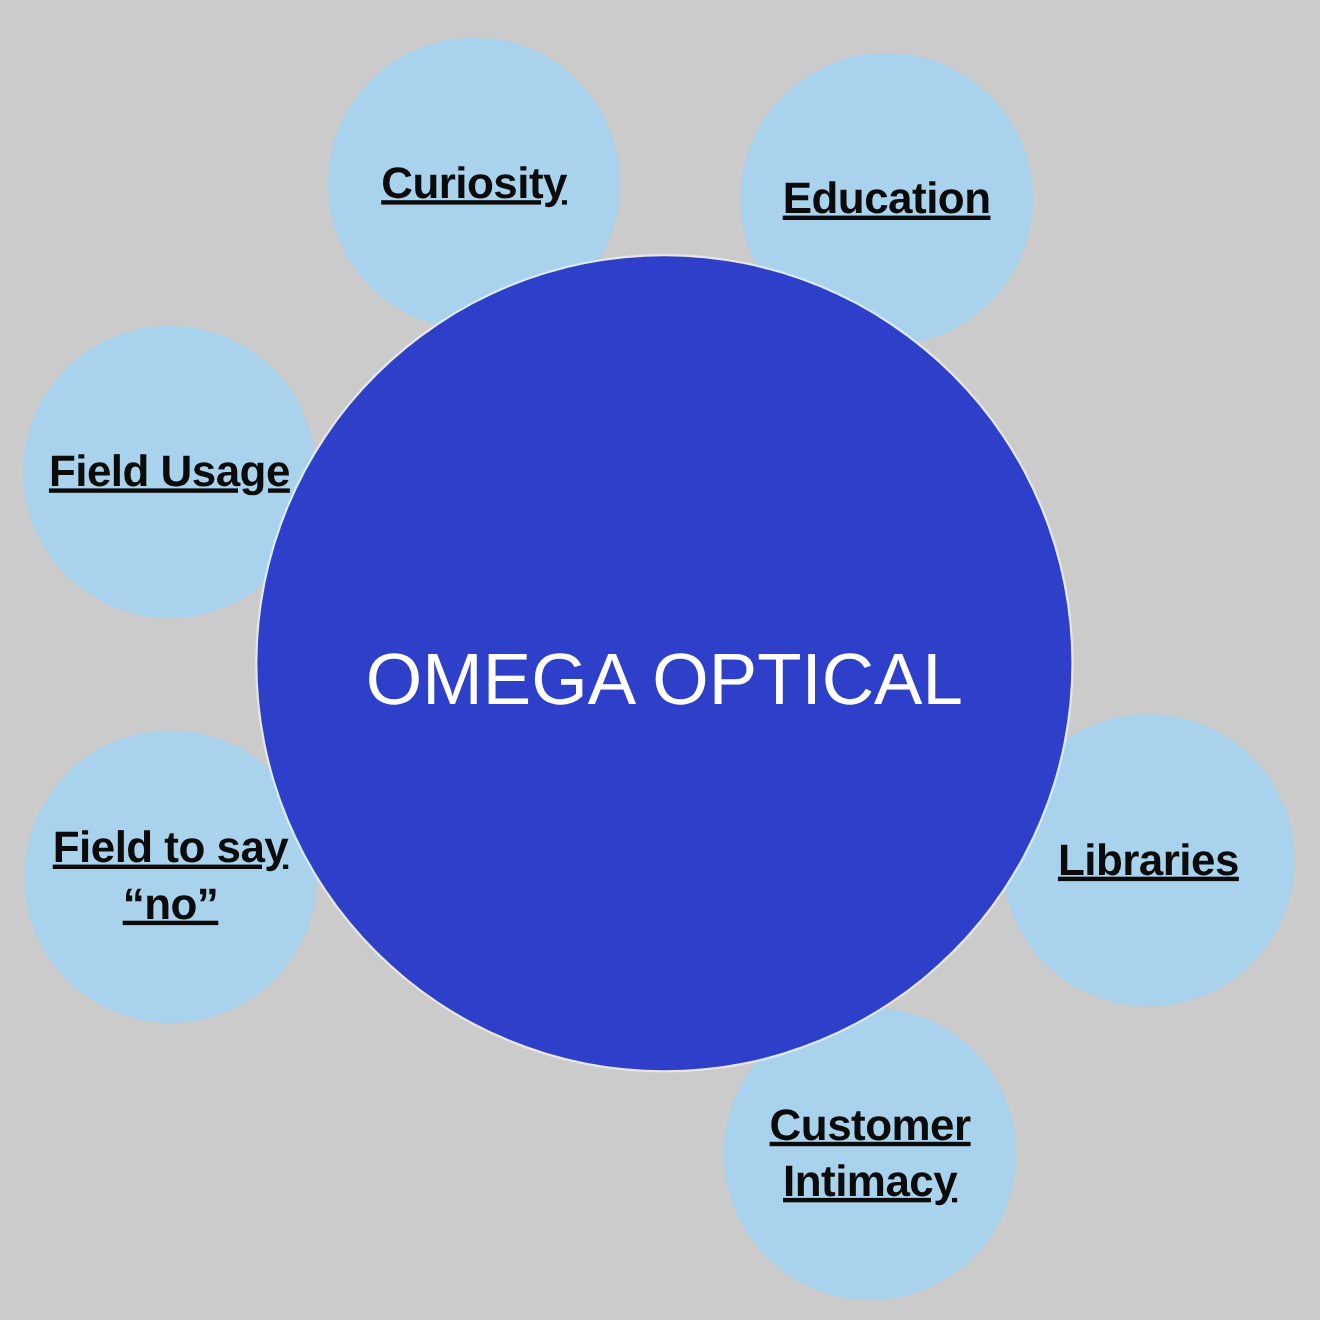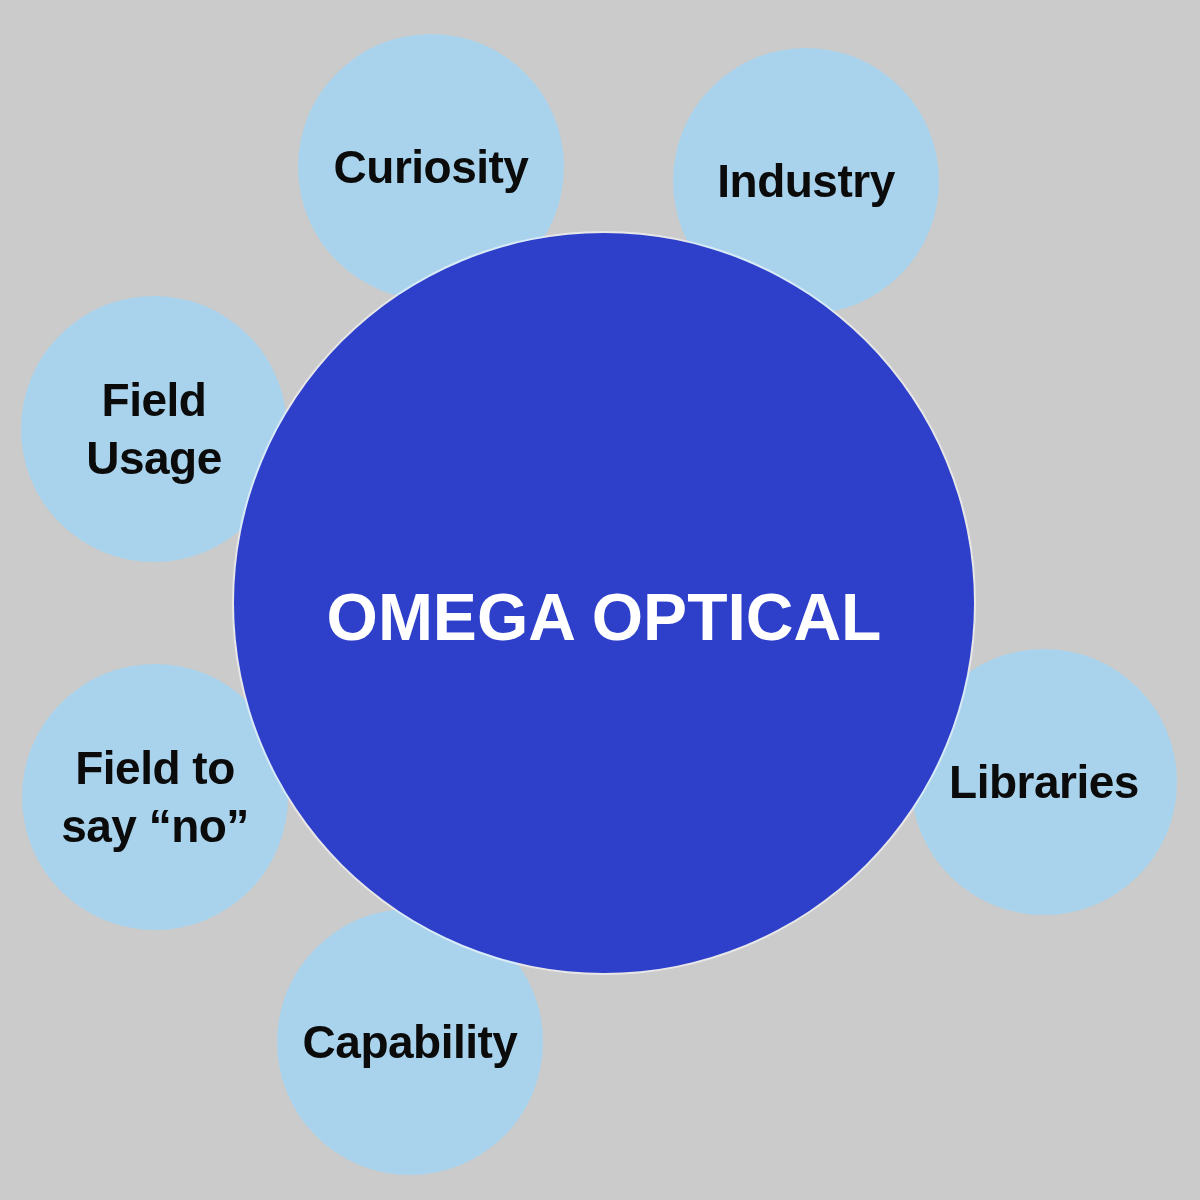--- a/index.html
+++ b/index.html
@@ -25,25 +25,26 @@
     border-radius: 50%;
     background: var(--satellite_fill, #a9d3ec);
     display: flex;
     align-items: center;
     justify-content: center;
     text-align: center;
     z-index: 1;
   }
   .satellite .sat-label {
     color: var(--satellite_text, #0b0b0b);
-    font-size: 46px;
+    font-size: 40px;
     font-weight: 700;
     letter-spacing: -0.5px;
     line-height: 1.27;
     max-width: 235px;
+    text-decoration: underline;
   }
   .sat-curiosity        { left: 298px; top: 34px;  }
   .sat-education        { left: 673px; top: 48px;  }
   .sat-field-usage      { left: 21px;  top: 296px; }
   .sat-industry         { left: 915px; top: 293px; }
   .sat-when-to-say-no   { left: 22px;  top: 664px; }
   .sat-libraries        { left: 911px; top: 649px; }
   .sat-capability       { left: 277px; top: 909px; }
   .sat-customer-intimacy{ left: 658px; top: 916px; }
   .sat-customer-intimacy .sat-label { max-width: 210px; }
@@ -59,61 +60,61 @@
     background: var(--center_fill, #2e40ca);
     box-shadow: 0 0 0 2px rgba(255,255,255,0.55);
     display: flex;
     align-items: center;
     justify-content: center;
     z-index: 2;
   }
   .center-title {
     color: var(--center_text, #ffffff);
     font-size: 66px;
-    font-weight: 700;
+    font-weight: 400;
     letter-spacing: 0px;
     line-height: 70px;
     text-align: right;
     transform: translateY(14px);
   }
   .center-title .title-line {
     display: block;
     white-space: nowrap;
   }
 </style>
 </head>
 <body>
 
 <div class="stage">
 
   <div class="satellite sat-curiosity">
     <span class="sat-label">Curiosity</span>
   </div>
 
   <div class="satellite sat-education">
-    <span class="sat-label">Industry</span>
+    <span class="sat-label">Education</span>
   </div>
 
   <div class="satellite sat-field-usage">
     <span class="sat-label">Field Usage</span>
   </div>
 
 
   <div class="satellite sat-when-to-say-no">
     <span class="sat-label">Field to say “no”</span>
   </div>
 
   <div class="satellite sat-libraries">
     <span class="sat-label">Libraries</span>
   </div>
 
-  <div class="satellite sat-capability">
-    <span class="sat-label">Capability</span>
+
+  <div class="satellite sat-customer-intimacy">
+    <span class="sat-label">Customer Intimacy</span>
   </div>
-
 
   <div class="center-circle">
     <div class="center-title">
       <span class="title-line">OMEGA OPTICAL</span>
     </div>
   </div>
 
 </div>
 
 </body></html>

